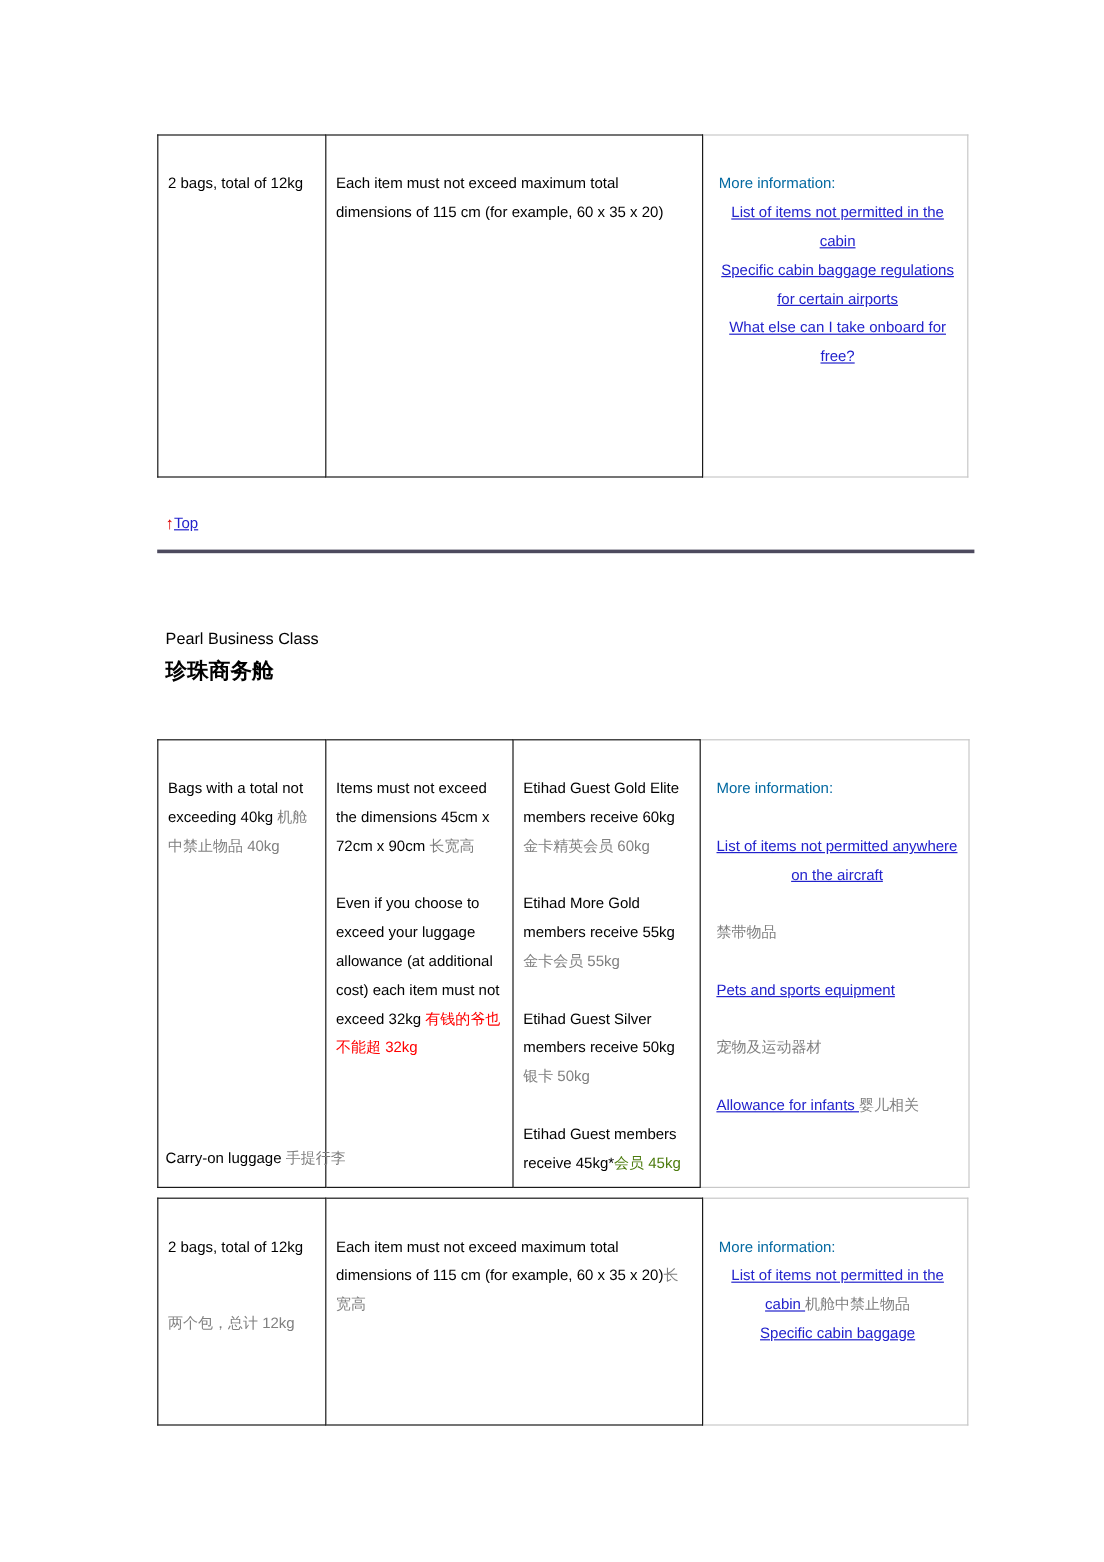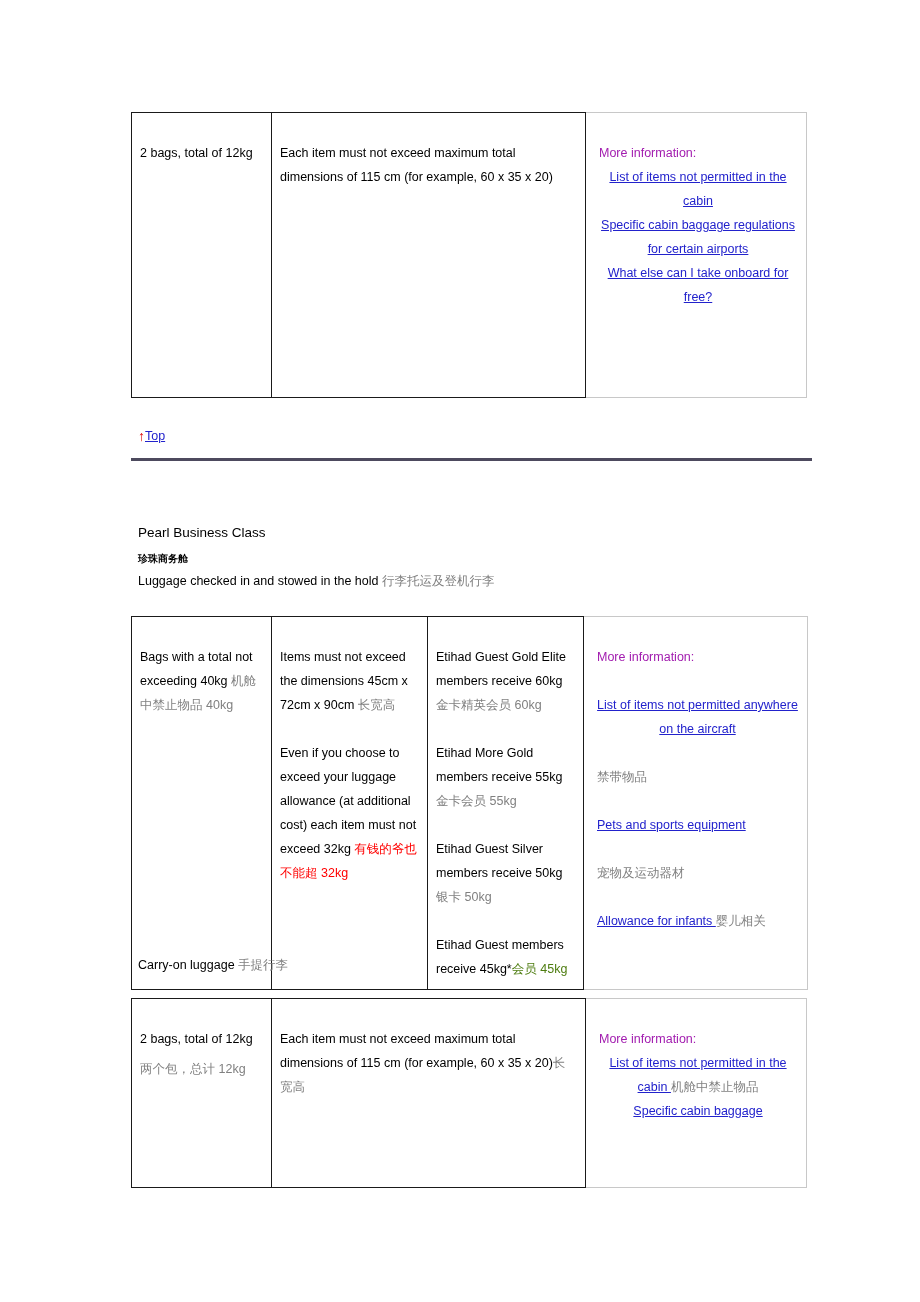--- a/index.html
+++ b/index.html
@@ -20,21 +20,21 @@
     left: 0; top: 0;
     width: 920px;
     height: 954px;
     padding-left: 40px;
   }
 
   
   .cn      { color: #808080; }
   .cn-dark { color: #4d7c0f; }
   .red     { color: #ff0000; }
-  .grey    { color: #a21caf; }
+  .grey    { color: #0369a1; }
 
   a.doclink,
   .doclink {
     color: #2222cc;
     text-decoration: underline;
     cursor: pointer;
   }
 
   
   table.doc-table {
@@ -105,21 +105,21 @@
     left: 138px;
     top: 524px;
     font-size: 13.5px;
     font-weight: normal;
     line-height: 18px;
   }
   #heading-cn {
     position: absolute;
     left: 138px;
     top: 550px;
-    font-size: 10px;
+    font-size: 18px;
     font-weight: bold;
     line-height: 18px;
   }
   #subheading-hold {
     position: absolute;
     left: 138px;
     top: 572px;
     font-size: 12.5px;
     line-height: 18px;
     white-space: nowrap;
@@ -153,21 +153,21 @@
     position: absolute;
     left: 131px;
     top: 998px;
     width: 672px;
   }
   #table-3 td.c1 { width: 139px; }
   #table-3 td.c2 { width: 313px; }
   #table-3 td.c3 { width: 220px; }
   #table-3 .cell-inner { min-height: 152px; padding-top: 28px; }
   #table-3 .c3 .cell-inner { padding-left: 13px; }
-  #table-3 .c1 .cell-inner .para + .para { margin-top: 6px; }
+  #table-3 .c1 .cell-inner .para + .para { margin-top: 40px; }
 
   .para { margin: 0; }
 </style>
 </head>
 <body>
 
 <div class="page">
 
   <table id="table-1" class="doc-table">
     <tbody>
@@ -194,21 +194,20 @@
   </tbody>
     </table>
 
   <div id="top-link-row">
     <span id="top-arrow">↑</span><span class="doclink">Top</span>
   </div>
   <div id="top-rule"></div>
 
   <div id="heading-en">Pearl Business Class</div>
   <div id="heading-cn">珍珠商务舱</div>
-  <div id="subheading-hold"><span>Luggage checked in and stowed in the hold </span><span class="cn">行李托运及登机行李</span></div>
 
   <table id="table-2" class="doc-table">
     <tbody>
         <tr>
       <td class="c1">
         <div class="cell-inner">
           <p class="para"><span>Bags with a total not exceeding 40kg </span><span class="cn">机舱中禁止物品 40kg</span></p>
         </div>
       </td>
       <td class="c2">

